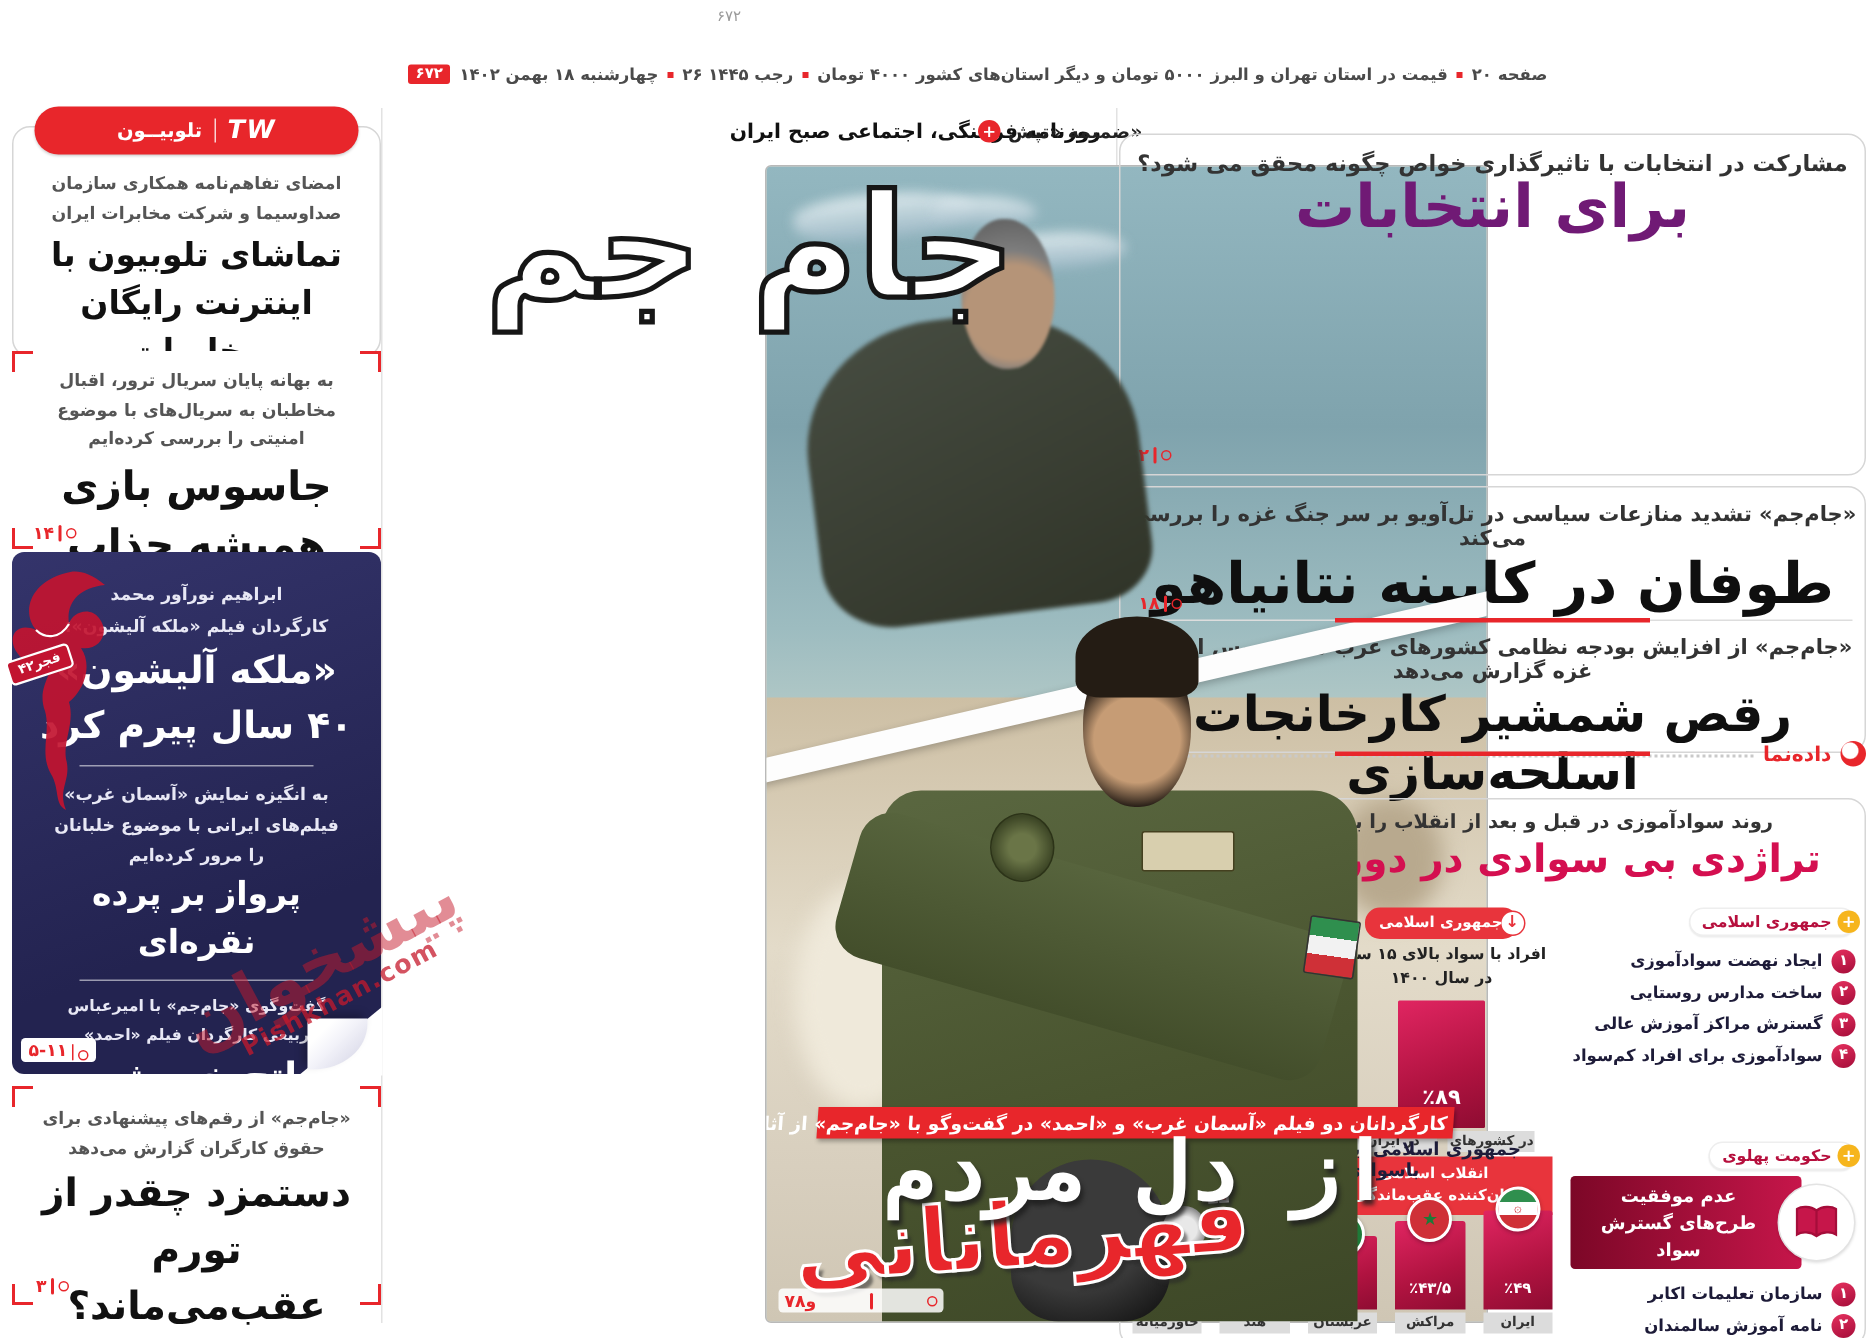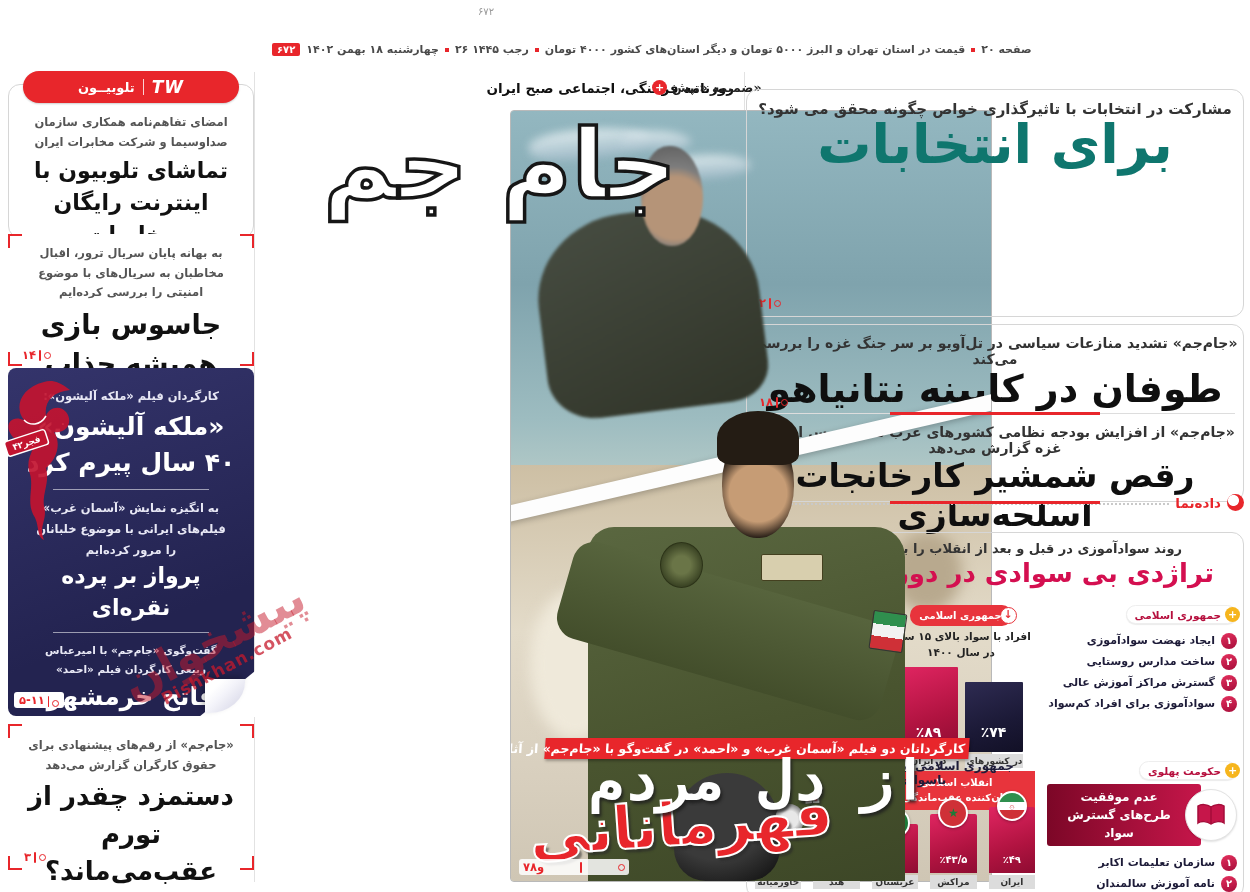--- a/index.html
+++ b/index.html
@@ -75,21 +75,21 @@
   .photo-captionstrip { position:absolute; bottom:122px; left:34px; right:22px; background:#e8262b; color:#fff; font-size:12.5px; font-weight:bold; text-align:center; padding:3px 4px; transform:skewX(-4deg); z-index:7; box-shadow:1px 2px 3px rgba(0,0,0,.3); white-space:nowrap; }
   .bigword-red { position:absolute; left:18px; bottom:22px; font-size:60px; font-weight:bold; color:#e8262b; -webkit-text-stroke:2px #fff; transform:rotate(-4deg); z-index:8; text-shadow:3px 4px 2px rgba(40,40,40,.55); letter-spacing:-2px; }
   .bigword-white { position:absolute; right:64px; bottom:64px; font-size:56px; font-weight:bold; color:#fff; z-index:8; text-shadow:2px 3px 3px rgba(30,30,30,.8); letter-spacing:-1px;font-family:Liberation Mono, monospace; }
   .photo-ref { position:absolute; left:8px; bottom:6px; z-index:9; background:rgba(255,255,255,.85); border-radius:3px; padding:1px 4px;gap:36px; }
 
   
   .rcol { position:absolute; right:6px; width:498px; }
   .story1 { top:75px; height:228px; padding-top:10px; }
   .story1 .kick { font-size:15px; font-weight:bold; color:#333; text-align:center; }
   .story1 .l1 { font-size:64px; font-weight:bold; color:#e8262b; text-align:center; line-height:1.05; letter-spacing:-2px; }
-  .story1 .l2 { font-size:54px; font-weight:bold; color:#0f766e; text-align:center; line-height:1.0; letter-spacing:-2px; }
+  .story1 .l2 { font-size:40px; font-weight:bold; color:#701a75; text-align:center; line-height:1.0; letter-spacing:-2px; }
   .story-ref { position:absolute; left:12px; bottom:6px; }
 
   .story23 { top:310px; height:178px; }
   .substory { position:absolute; left:0; right:0; height:89px; }
   .substory .kick { font-size:14px; font-weight:bold; color:#333; text-align:center; padding-top:10px; }
   .substory .h { font-weight:bold; color:#0f0f0f; text-align:center; letter-spacing:-1px; }
   .substory .underline { position:absolute; bottom:-1px; left:50%; transform:translateX(-50%); width:210px; height:3px; background:#e8262b; z-index:2; }
   .substory .hr { position:absolute; bottom:0; left:8px; right:8px; height:1px; background:#ddd; }
   .substory .pref { position:absolute; left:12px; bottom:5px; }
 
@@ -201,20 +201,21 @@
 </div>
 
 <div class="navybox">
   <div class="fajr">
     <svg width="78" height="170" viewBox="0 0 78 170">
       <path d="M44 8 C20 14 14 34 24 46 C10 40 4 52 12 62 C20 72 34 66 40 56 C36 74 24 84 30 100 C34 114 26 128 34 142 C40 152 36 162 44 166 C38 152 48 146 44 132 C42 120 50 108 46 94 C56 86 62 70 54 58 C66 60 74 48 66 38 C60 30 48 34 46 42 C44 28 52 18 70 16 C58 6 50 6 44 8 Z" fill="#c21430" opacity="0.92"></path>
       <path d="M24 46 C30 52 40 52 46 42" stroke="#fff" stroke-width="1.5" fill="none"></path>
     </svg>
     <span class="stamp">فجر۴۲</span>
   </div>
+  <div class="k">ابراهیم نورآور محمد</div>
   <div class="k">کارگردان فیلم «ملکه آلیشون»:</div>
   <div class="h" style="font-size:25px;margin-top:2px;">«ملکه آلیشون» ۴۰ سال پیرم کرد</div>
   <div class="div"></div>
   <div class="k" style="padding:0 8px;">به انگیزه نمایش «آسمان غرب» فیلم‌های ایرانی با موضوع خلبانان را مرور کرده‌ایم</div>
   <div class="h" style="font-size:22px;">پرواز بر پرده نقره‌ای</div>
   <div class="div"></div>
   <div class="k" style="font-size:10.5px;padding:0 8px;">گفت‌وگوی «جام‌جم» با امیرعباس ربیعی کارگردان فیلم «احمد»</div>
   <div class="h" style="font-size:25px;">فاتح خرمشهر ناجی بم</div>
   <div class="curl"></div>
   <span class="pref navy-ref">
@@ -351,25 +352,20 @@
 
   <div class="chart" style="top:72px;right:208px;width:148px;" id="chartA">
       <div style="display: flex; justify-content: center; width: 100%;">
         <span class="tagpill">
           <span class="arrow-circ">↓</span>
           <span>جمهوری اسلامی</span>
         </span>
       </div>
       <div class="ttl">افراد با سواد بالای ۱۵ سال در سال ۱۴۰۰</div>
       <div class="bars" style="margin-top: 6px; align-items: flex-end; height: 85px;">
-        <div class="barwrap" style="height: 100%; justify-content: flex-end;">
-          <div class="bar dark" style="height: 70px;">
-            <span class="pv">٪۷۴</span>
-          </div>
-        </div>
         <div class="barwrap" style="height: 100%; justify-content: flex-start;">
           <div class="bar red" style="height: 85px;">
             <span class="pv">٪۸۹</span>
           </div>
         </div>
       </div>
       <div class="bars" style="align-items: stretch;">
         <div class="chipl" style="width: 58px;">در کشورهای عربی</div>
         <div class="chipl" style="width: 58px;">در ایران</div>
       </div>

